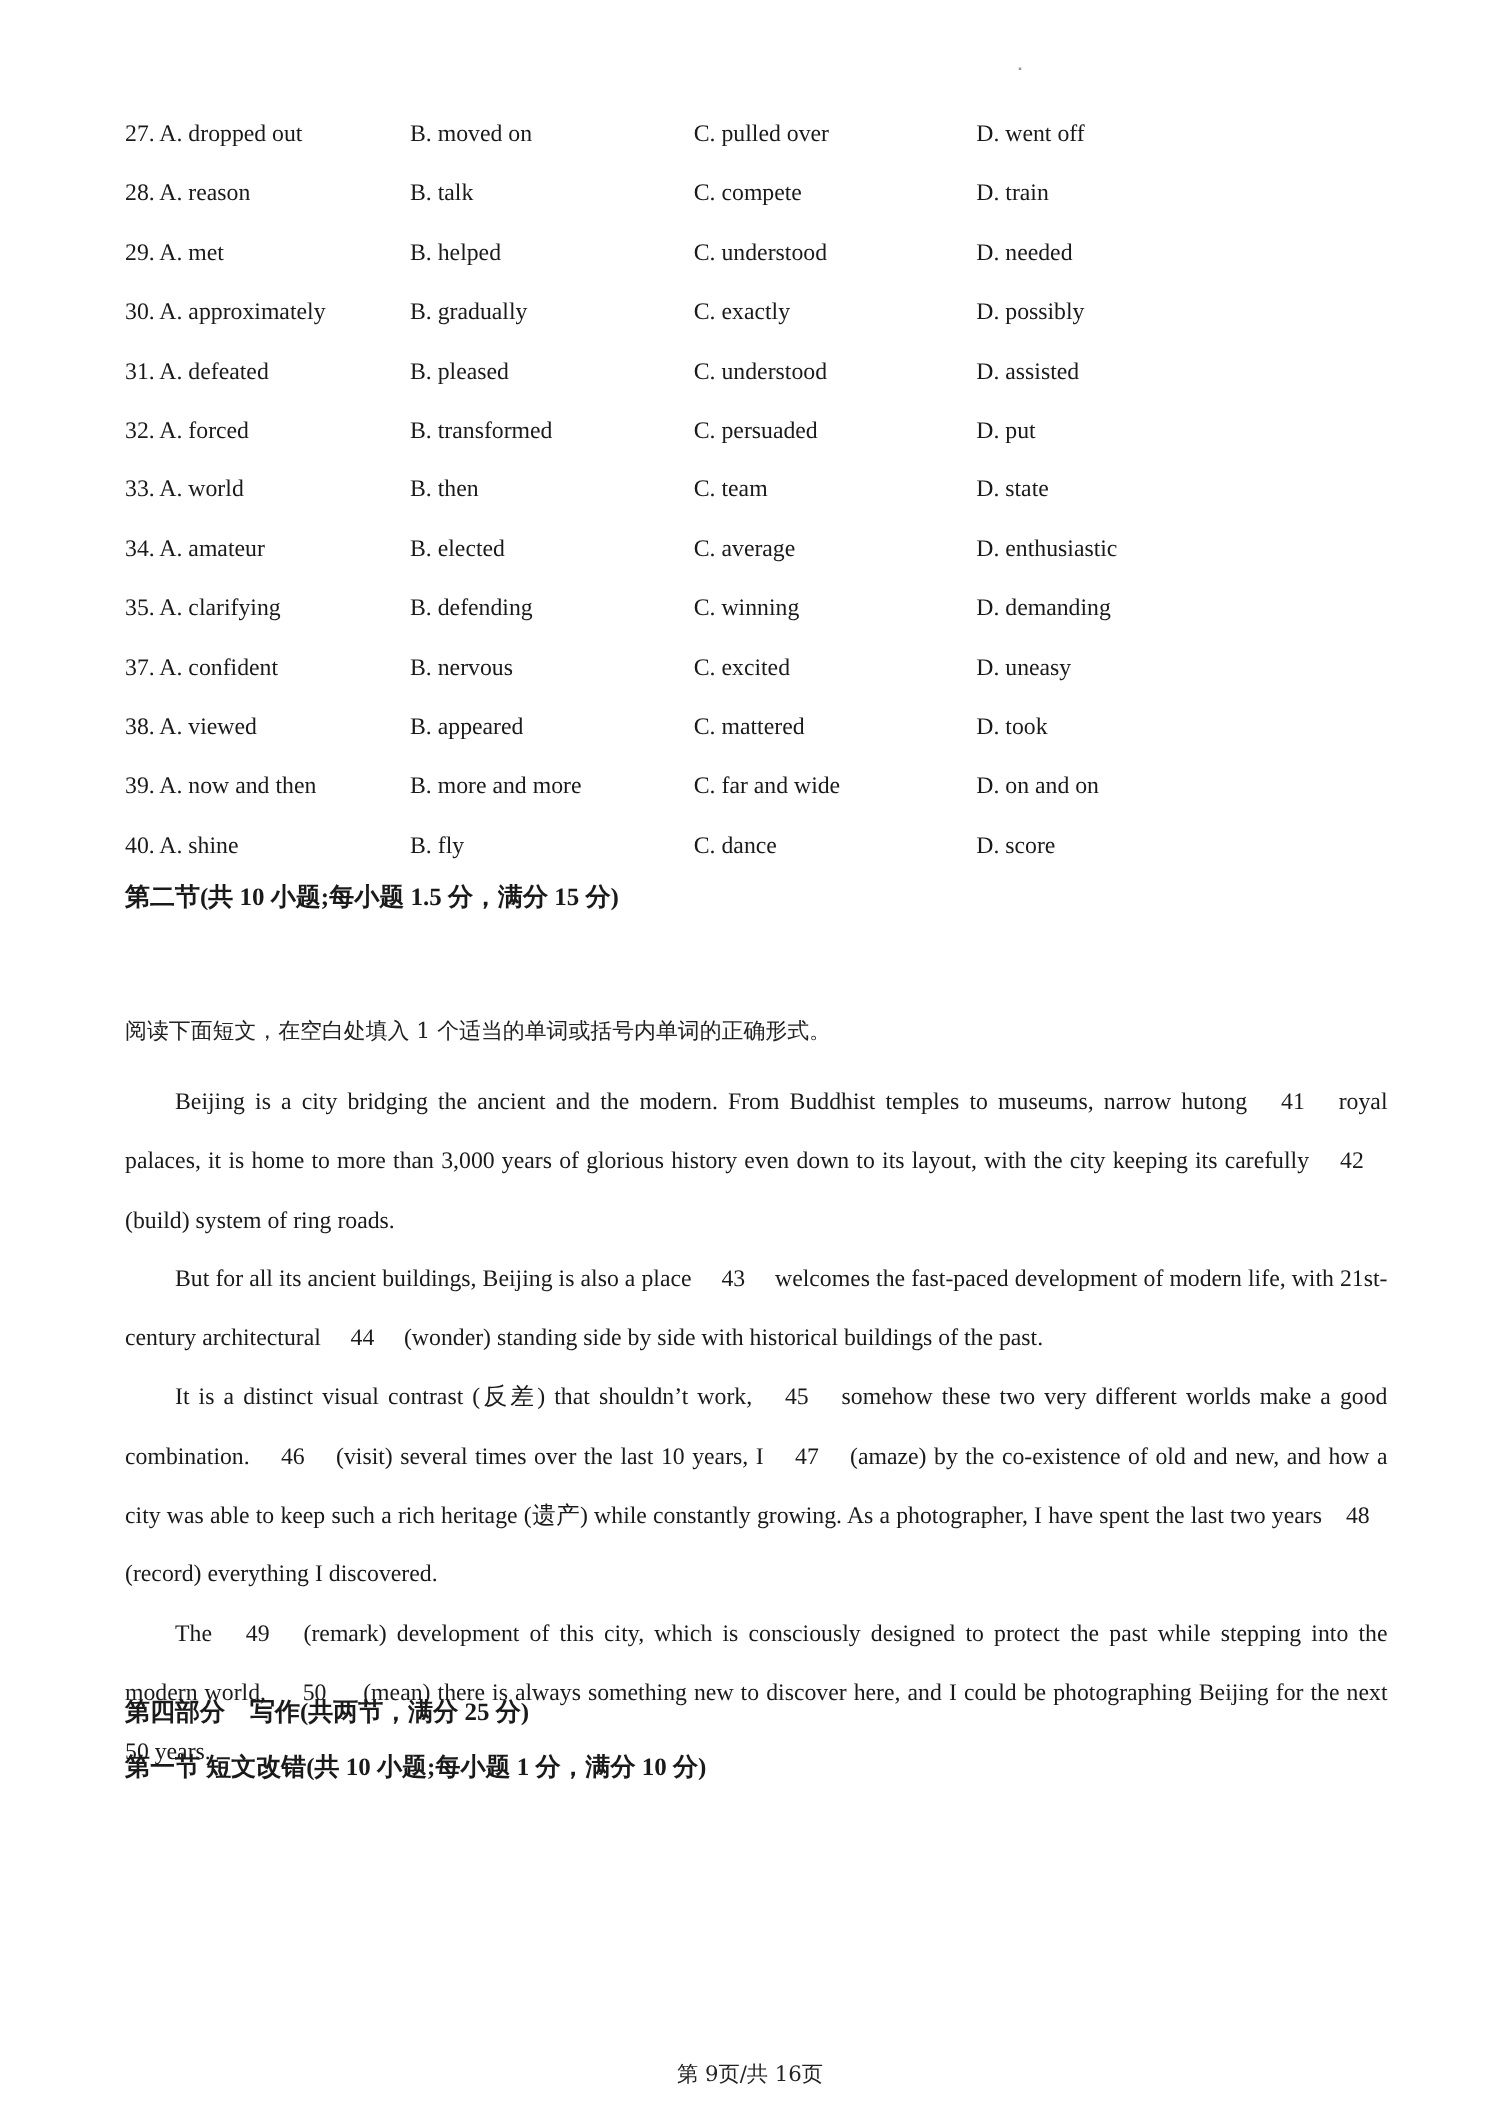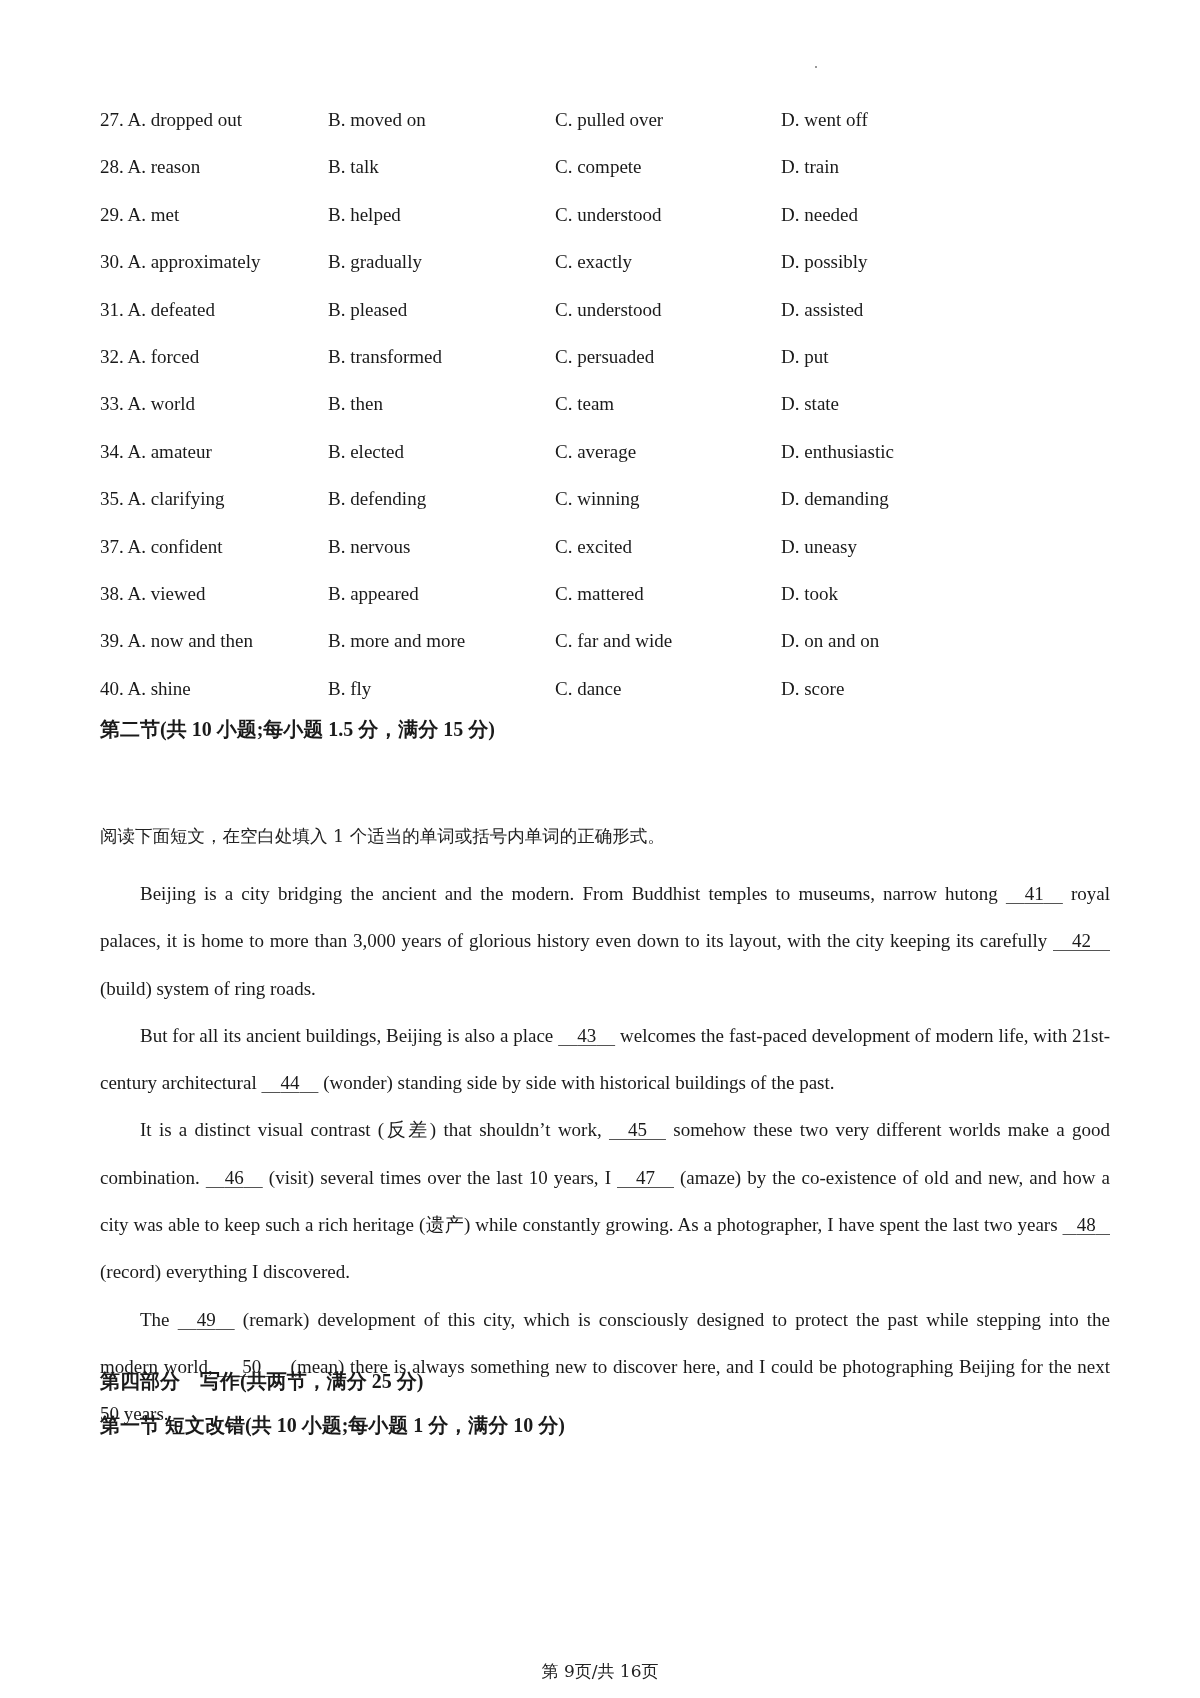--- a/index.html
+++ b/index.html
@@ -10,21 +10,21 @@
     body {
       width: 1200px;
       height: 1698px;
       position: relative;
       overflow: hidden;
       font-family: "Liberation Serif", "DejaVu Serif", serif;
       color: #1a1a1a;
     }
     .page {
       position: absolute;
-      left: 0; top: 12px;
+      left: 0; top: 0;
       width: 1200px;
       height: 1253px;
     }
     .dot-mark {
       position: absolute;
       left: 815px;
       top: 54px;
       width: 2px;
       height: 2px;
       background: #999;
@@ -78,21 +78,20 @@
       line-height: 47.3px;
     }
     .para {
       margin: 0;
       text-indent: 40px;
       text-align: justify;
       text-align-last: left;
     }
     .blank {
       display: inline-block;
-      text-decoration: underline;
       text-underline-offset: 3px;
       text-decoration-color: #555;
       white-space: pre;
       text-indent: 0;
     }
     .footer {
       position: absolute;
       left: 0;
       width: 1200px;
       top: 1648px;

